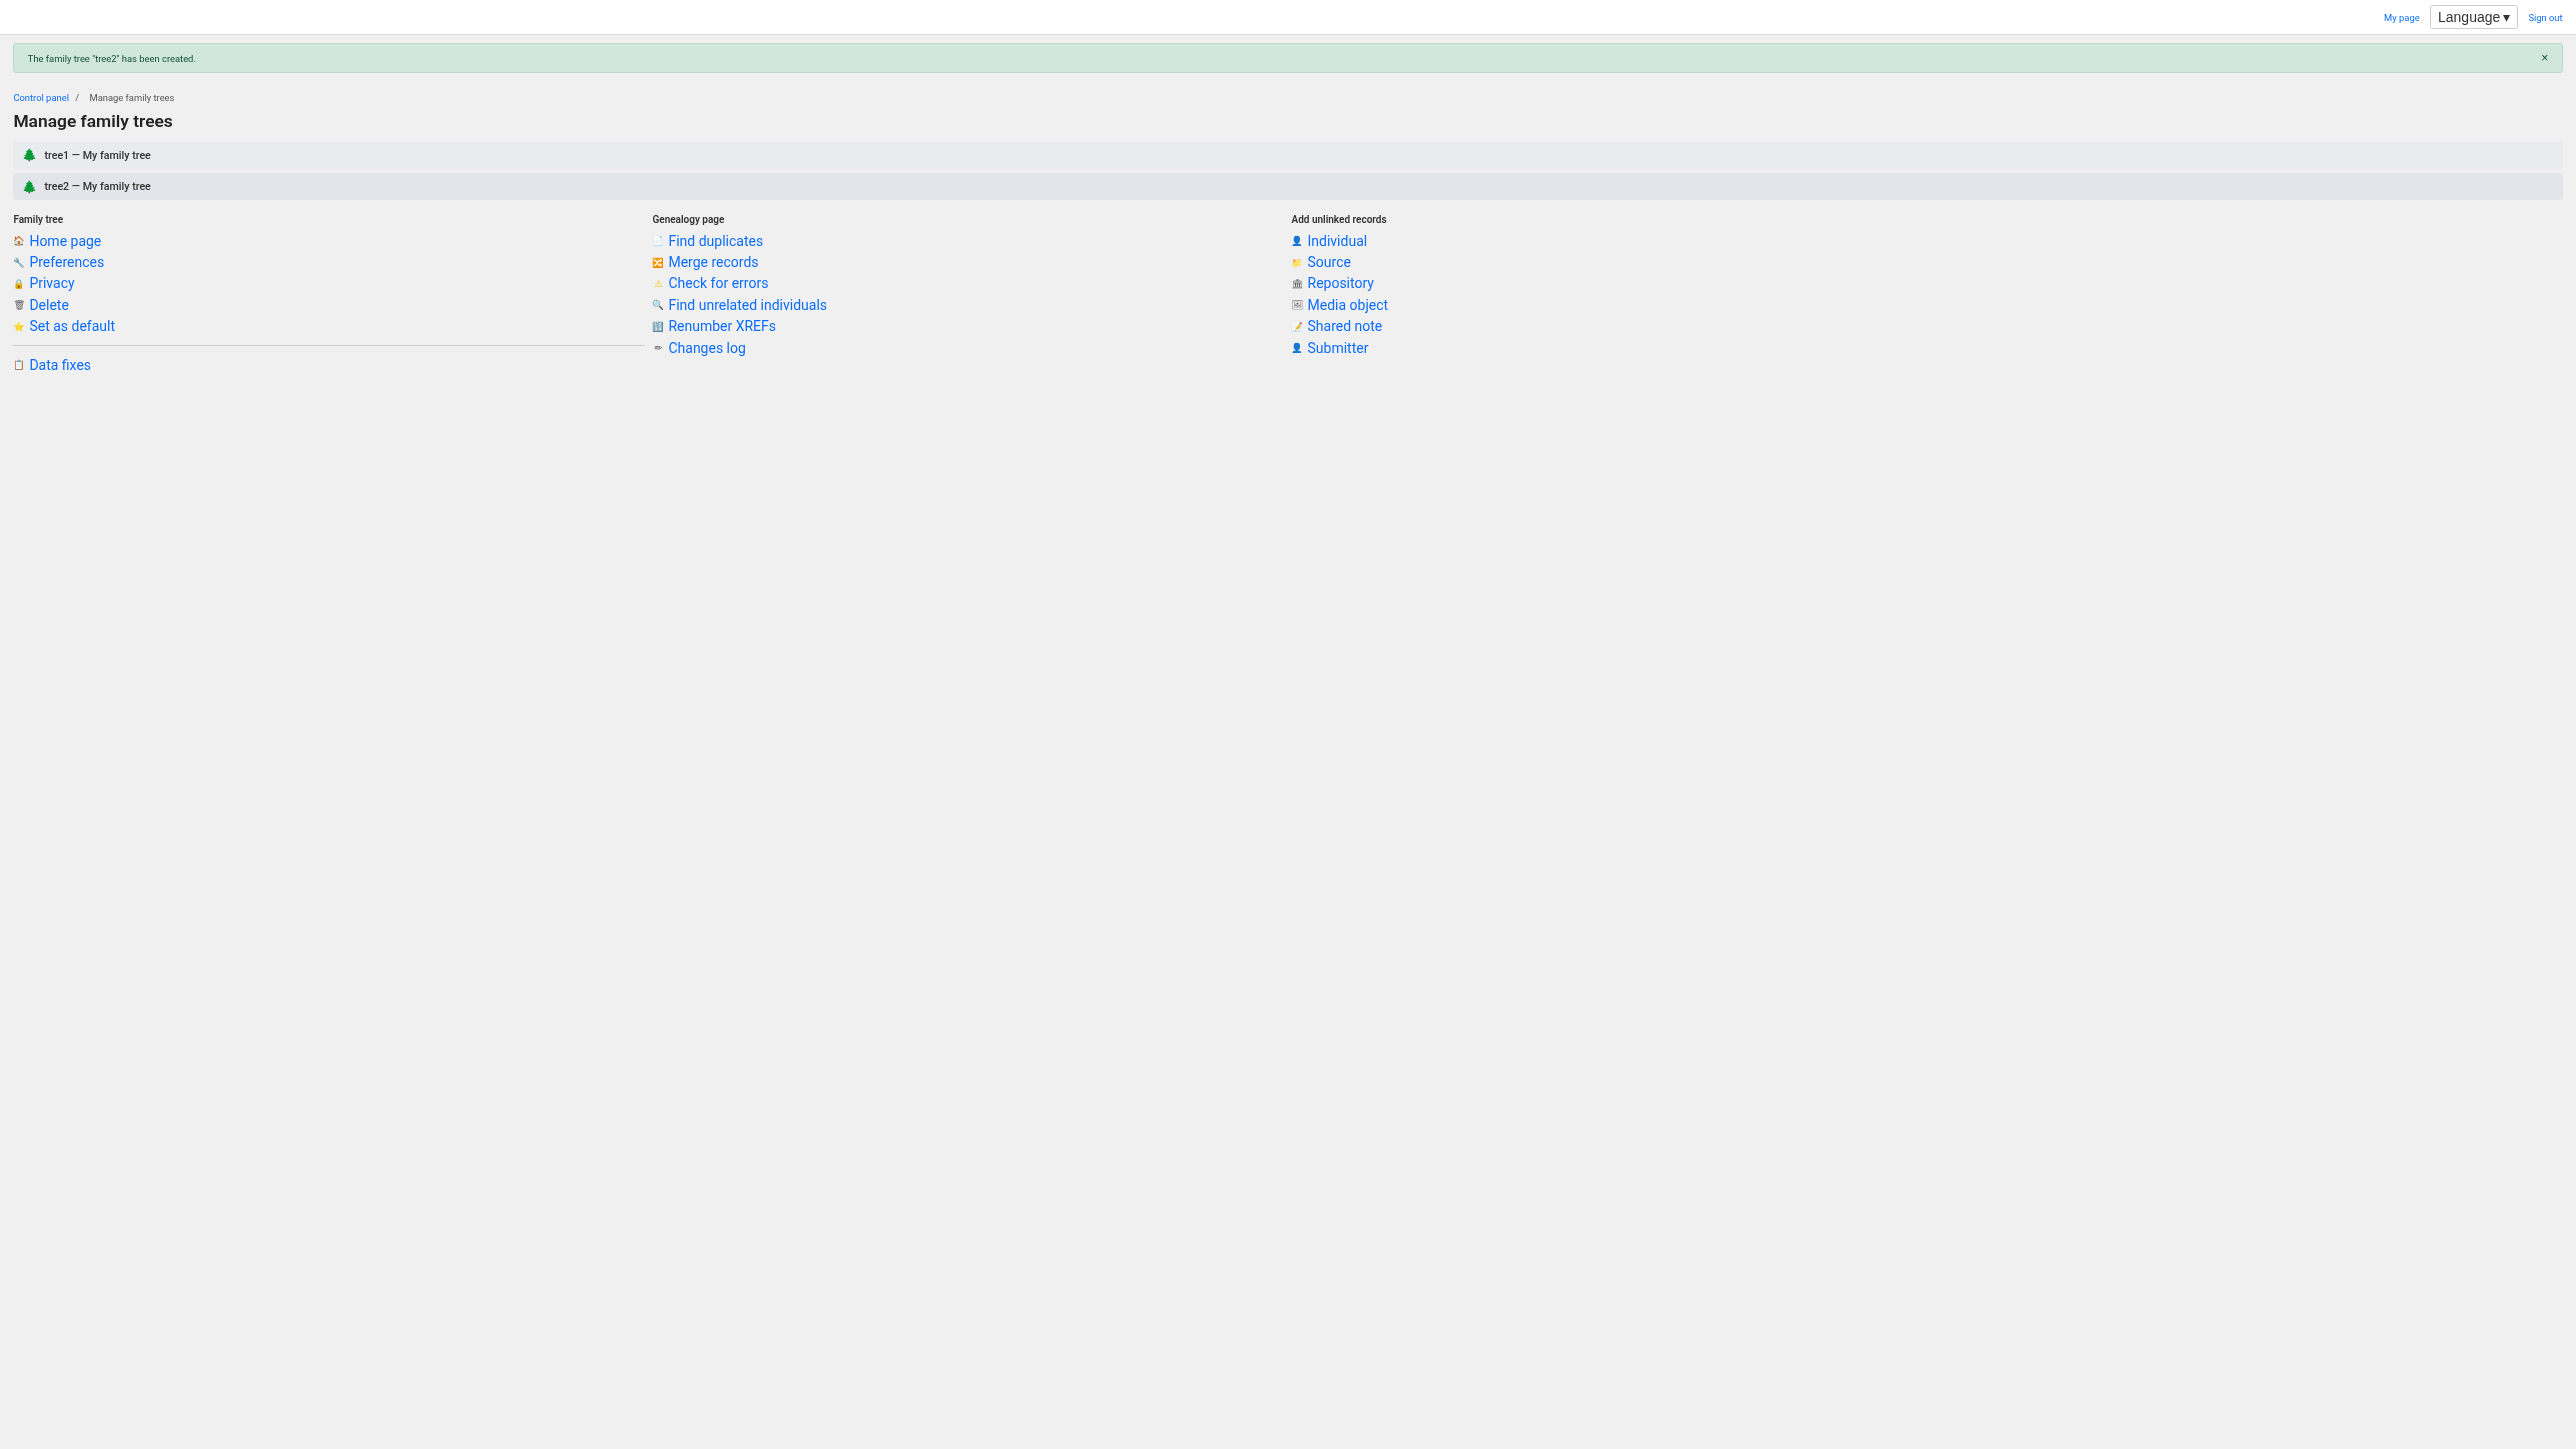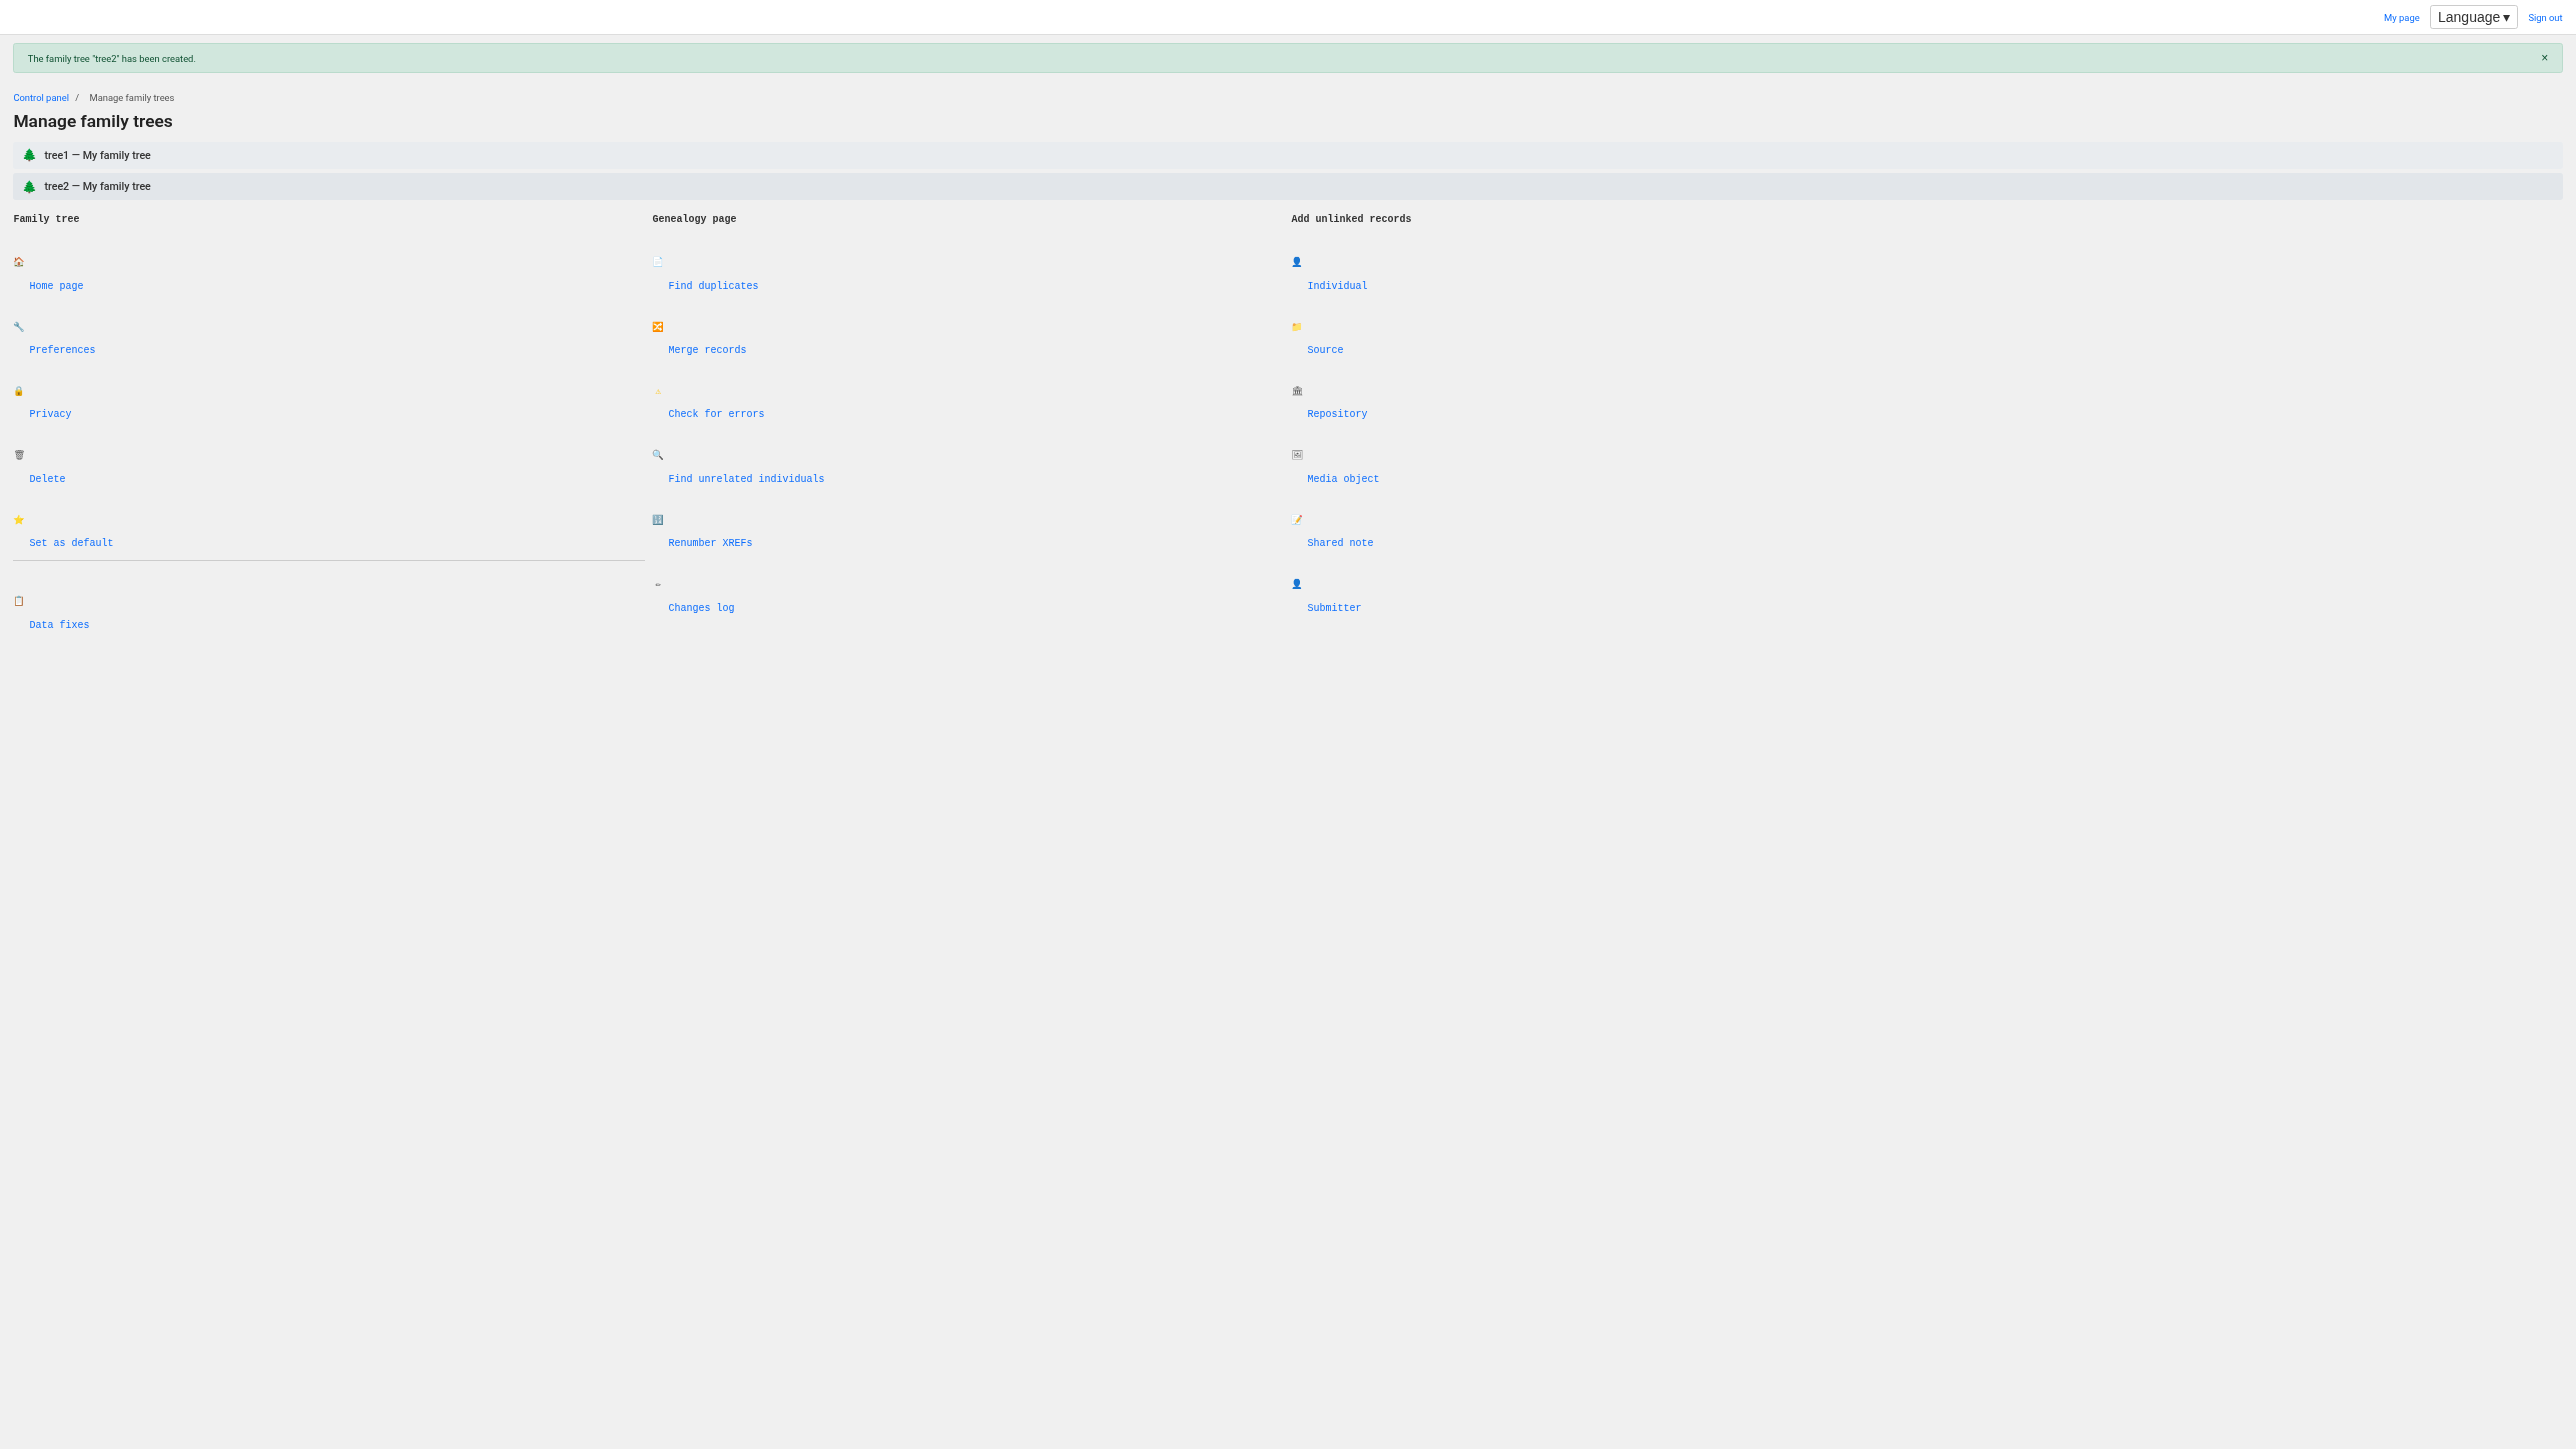--- a/index.html
+++ b/index.html
@@ -86,21 +86,20 @@
     }
     .tree-icon { font-size: 12px; }
     .tree2-row {
       background: #e2e6ea;
     }
     .sections-grid {
       display: grid;
       grid-template-columns: repeat(4, 1fr);
       gap: 7px;
       margin-top: 13.4px;
-      font-family: Liberation Mono, monospace;
     }
     .section-title {
       font-size: 10px;
       font-weight: 600;
       color: #333;
       margin-bottom: 8px;
     }
     .section-links {
       list-style: none;
       display: flex;
@@ -108,22 +107,21 @@
       gap: 5.4px;
     }
     .section-links li {
       display: flex;
       align-items: center;
       gap: 4px;
     }
     .section-links a {
       color: #0d6efd;
       text-decoration: none;
-      font-size: 10px;
-      margin-top: 48px;
+      font-size: 14px;
     }
     .link-icon {
       font-size: 9.4px;
       color: #555;
       width: 12px;
       text-align: center;
     }
     .link-icon.warn { color: #ffc107; }
     .divider {
       border: none;

